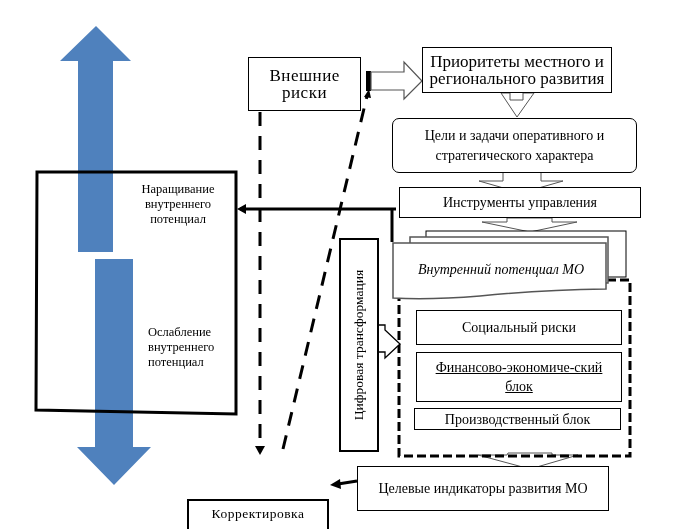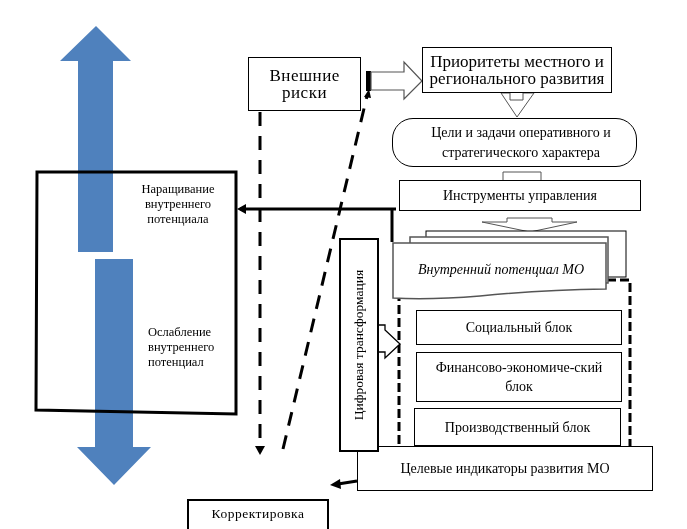--- a/index.html
+++ b/index.html
@@ -53,48 +53,48 @@
 </svg>
 
 <div class="box" style="left:248px;top:57px;width:113px;height:54px;">
     <span class="spaced" style="width:70px;">Внешние риски</span>
   </div>
 
 <div class="box" style="left:422px;top:47px;width:190px;height:46px;">
     <span>Приоритеты местного и регионального развития</span>
   </div>
 
-<div class="box" style="left:392px;top:118px;width:245px;height:49px;border-radius:21px;font-size:14px;line-height:20px;justify-content:flex-end;">
+<div class="box" style="left:392px;top:118px;width:245px;height:55px;border-radius:7px;font-size:14px;line-height:20px;">
     <span style="width:230px;">Цели и задачи оперативного и стратегического характера</span>
   </div>
 
-<div class="box" style="left:399px;top:180px;width:242px;height:31px;font-size:14px;">
+<div class="box" style="left:399px;top:187px;width:242px;height:31px;font-size:14px;">
     <span>Инструменты управления</span>
   </div>
 
 <div class="lbl" style="left:396px;top:262px;width:210px;font-size:14px;font-style:italic;">Внутренний потенциал МО</div>
 
 <div class="box" style="left:416px;top:310px;width:206px;height:35px;font-size:14px;">
-    <span>Социальный блок</span>
+    <span>Социальный риски</span>
   </div>
 
 <div class="box" style="left:416px;top:352px;width:206px;height:50px;font-size:14px;line-height:19px;">
-    <span style="width:170px;word-break:break-all;">Финансово-экономиче-ский блок</span>
+    <span style="width:170px;word-break:break-all;text-decoration:underline;">Финансово-экономиче-ский блок</span>
   </div>
 
-<div class="box" style="left:414px;top:408px;width:207px;height:38px;font-size:14px;">
+<div class="box" style="left:414px;top:408px;width:207px;height:22px;font-size:14px;">
     <span>Производственный блок</span>
   </div>
 
-<div class="box" style="left:357px;top:446px;width:296px;height:45px;font-size:14px;">
+<div class="box" style="left:357px;top:466px;width:252px;height:45px;font-size:14px;">
     <span>Целевые индикаторы развития МО</span>
   </div>
 
 <div class="box" style="left:187px;top:451px;width:142px;height:70px;border:2px solid #000;font-size:13.5px;line-height:20px;margin-top:48px;">
     <span class="spaced" style="width:120px;">Корректировка региональных программ</span>
   </div>
 
 <div class="vert" style="left:339px;top:238px;width:40px;height:214px;">
     <span>Цифровая трансформация</span>
   </div>
 
-<div class="lbl" style="left:128px;top:182px;width:100px;">Наращивание внутреннего потенциала</div>
+<div class="lbl" style="left:128px;top:182px;width:100px;">Наращивание внутреннего потенциал</div>
 <div class="lbl" style="left:148px;top:325px;width:78px;text-align:left;">Ослабление внутреннего потенциал</div>
 
 </body></html>

